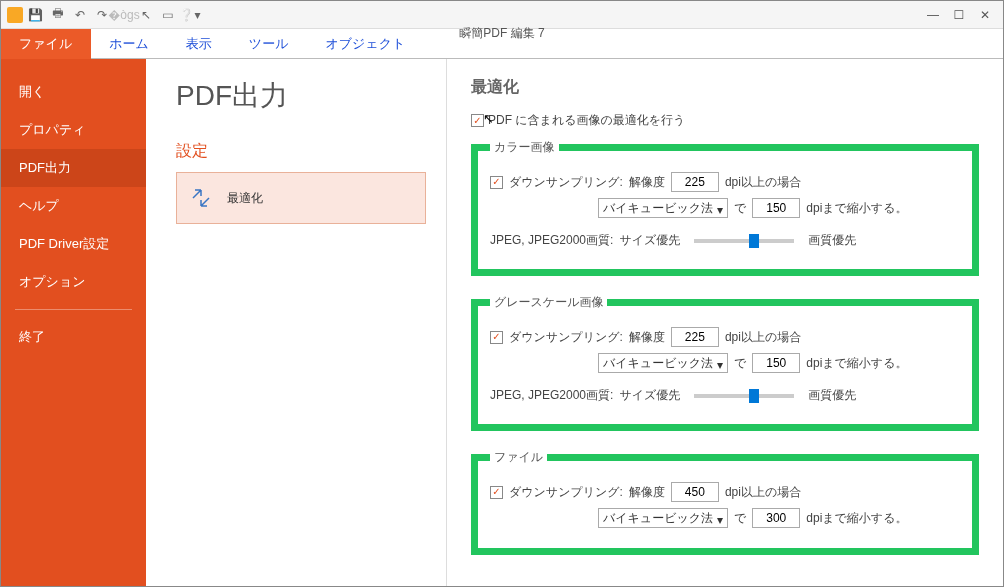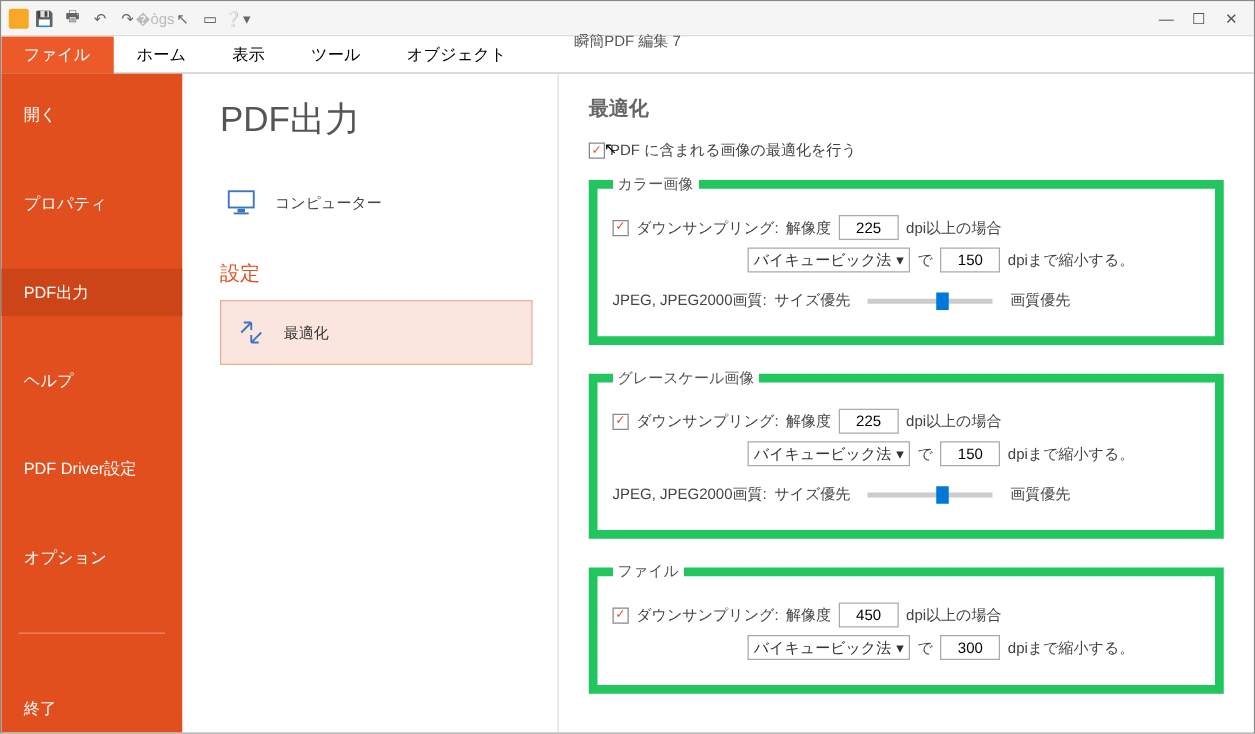--- a/index.html
+++ b/index.html
@@ -6,45 +6,45 @@
 body { font-family: "Meiryo UI", "Yu Gothic UI", sans-serif; font-size: 12px; color: #333; background: #fff; }
 .window { width: 1004px; height: 587px; border: 1px solid #888; position: relative; display: flex; flex-direction: column; overflow: hidden; }
 .titlebar { height: 28px; background: #f5f5f5; border-bottom: 1px solid #ddd; display: flex; align-items: center; position: relative; }
 .qat { display: flex; align-items: center; gap: 4px; padding-left: 6px; }
 .qat-btn { width: 18px; height: 18px; display:flex; align-items:center; justify-content:center; color:#666; }
 .qat-icon { width: 16px; height: 16px; background:#f9a825; border-radius:2px; display:inline-block; }
 .title-txt { position:absolute; left:50%; transform:translateX(-50%); color:#555; font-size:12px;margin-top:38px; }
 .win-ctrl { margin-left:auto; display:flex; gap:14px; padding-right:12px; color:#555; }
 .win-ctrl span { width:12px; text-align:center; font-family: Arial, sans-serif; }
 .menubar { height: 30px; display:flex; align-items:center; border-bottom:1px solid #bbb; background:#fff; }
-.menu-tab { padding: 6px 18px; font-size:13px; color:#000000; border-right:1px solid transparent;}
+.menu-tab { padding: 6px 18px; font-size:13px; color:#1d4ed8; border-right:1px solid transparent;}
 .menu-tab.active { background:#eb5a28; color:#fff; }
 .body { flex:1; display:flex; min-height:0; }
-.sidebar { width:145px; background:#e24f1f; color:#fff; display:flex; flex-direction:column; padding-top:14px;justify-content:space-between; }
+.sidebar { width:145px; background:#e24f1f; color:#fff; display:flex; flex-direction:column; padding-top:14px; }
 .side-item { padding:10px 18px; font-size:13px; cursor:pointer; }
 .side-item.active { background:#cc4519; }
 .side-sep { height:1px; background:rgba(255,255,255,.35); margin:8px 14px; }
 .main { flex:1; background:#fff; display:flex; overflow:hidden; }
 .col-left { width:300px; padding:18px 20px 18px 30px; }
 .page-title { font-size:28px; color:#555; margin-bottom:26px; font-weight:400;}
 .nav-item { display:flex; align-items:center; gap:12px; padding:10px 4px; color:#444;}
 .nav-icon { width:28px; height:22px; display:flex; align-items:center; justify-content:center; }
 .settings-hdr { color:#e24f1f; font-size:16px; margin-top:26px; margin-bottom:10px; }
 .setting-opt { display:flex; align-items:center; gap:12px; padding:14px 10px; border:1px solid transparent;}
 .setting-opt.sel { background:#fbe6df; border:1px solid #e9b199; }
 .col-right { flex:1; border-left:1px solid #ddd; padding:18px 24px 10px 24px; overflow-y:auto; }
 .opt-title { font-size:16px; font-weight:bold; color:#666; margin-bottom:14px; }
 .chk-row { display:flex; align-items:center; gap:4px; margin:6px 0; position:relative;}
 .chk { width:13px; height:13px; border:1px solid #888; display:inline-flex; align-items:center; justify-content:center; font-size:10px; color:#e24f1f; line-height:1;}
 fieldset { border:7px solid #22c55e; margin:10px 0 18px 0; padding:10px 12px 14px 12px; }
 legend { padding:0 4px; color:#555; font-size:12px;}
 .row { display:flex; align-items:center; gap:6px; margin:6px 0; flex-wrap:wrap;}
 .indent { margin-left:108px;}
 .num-in { width:48px; height:20px; border:1px solid #aaa; text-align:center; font-size:12px; background:#fff;}
-.sel-in { width:130px; height:20px; border:1px solid #aaa; background:#fff; display:flex; align-items:center; justify-content:space-between; padding:0 4px; font-size:12px;}
+.sel-in { width:130px; height:20px; border:1px solid #aaa; background:#fff; display:flex; align-items:flex-end; justify-content:space-between; padding:0 4px; font-size:12px;}
 .slider { flex:0 0 100px; height:4px; background:#ccc; position:relative; margin:0 8px;}
 .thumb { position:absolute; top:-5px; left:55%; width:10px; height:14px; background:#0078d7;}
 .cursor-ov { position:absolute; left:12px; top:-1px; font-size:13px; color:#000; pointer-events:none;}
 .lbl { color:#444; }
 </style>
 </head>
 <body>
 
 <div class="window">
   <div class="titlebar">
@@ -84,30 +84,20 @@
       <div class="side-item">PDF Driver設定</div>
       <div class="side-item">オプション</div>
       <div class="side-sep"></div>
       <div class="side-item">終了</div>
     </div>
 
     <div class="main">
       <div class="col-left">
         <div class="page-title">PDF出力</div>
 
-        <div class="nav-item">
-          <span class="nav-icon">
-            <svg width="26" height="22">
-                <rect x="2" y="2" width="20" height="13" fill="none" stroke="#3a76c4" stroke-width="1.5"></rect>
-                <rect x="9" y="16" width="6" height="3" fill="#3a76c4"></rect>
-                <rect x="6" y="19" width="12" height="1.5" fill="#3a76c4"></rect>
-              </svg>
-          </span>
-          <span>コンピューター</span>
-        </div>
 
 
         <div class="settings-hdr">設定</div>
 
         <div class="setting-opt sel">
           <span class="nav-icon">
             <svg width="24" height="24">
                 <path d="M4 12 L12 4 M12 4v6 M12 4h-6 M20 12 L12 20 M12 20v-6 M12 20h6" stroke="#3a76c4" stroke-width="1.5" fill="none"></path>
               </svg>
           </span>

